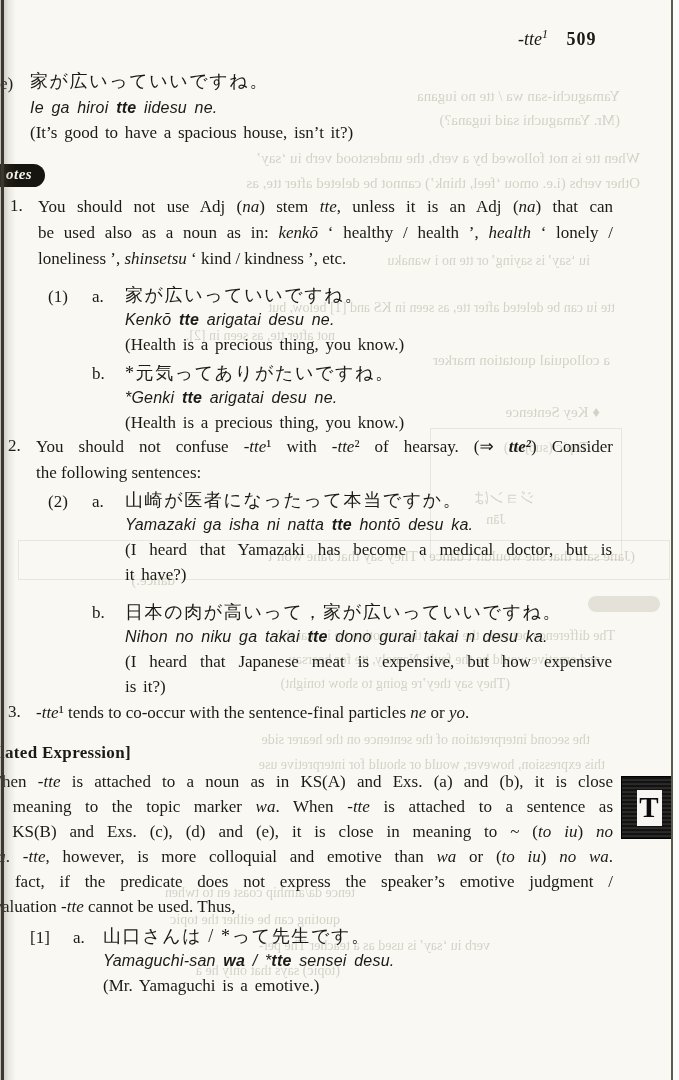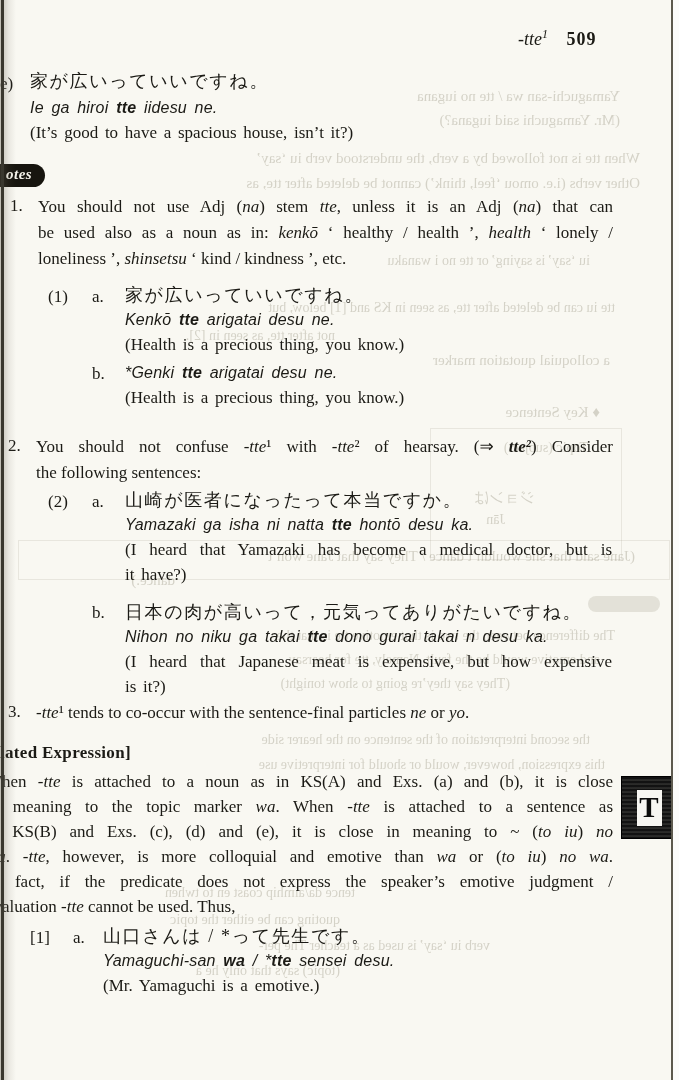--- a/index.html
+++ b/index.html
@@ -114,20 +114,21 @@
   <div class="exgrp" style="left:48px;top:284px;width:564px;">
     <span class="gnum en">(1)</span>
     <span class="ilabel en" style="left:44px;top:1px;">a.</span>
     <div class="exitem" style="margin-left:77px;">
       <div class="jp">家が広いっていいですね。</div>
       <div class="rm"><span>Kenkō </span><span class="sb">tte</span><span> arigatai desu ne.</span></div>
       <div class="en" style="word-spacing:2.5px;">(Health is a precious thing, you know.)</div>
     </div>
     <span class="ilabel en" style="left:44px;top:78px;">b.</span>
     <div class="exitem" style="margin-left:77px;margin-top:6px;">
+      <div class="jp">*元気ってありがたいですね。</div>
       <div class="rm"><span>*Genki </span><span class="sb">tte</span><span> arigatai desu ne.</span></div>
       <div class="en" style="word-spacing:2.5px;">(Health is a precious thing, you know.)</div>
     </div>
   </div>
 
   <div class="note en" style="left:8px;top:434px;width:605px;">
     <span class="num">2.</span>
     <div class="body">
       <div class="jl"><span>You should not confuse -</span><span class="si">tte</span><span>¹ with -</span><span class="si">tte</span><span>² of hearsay.  (⇒ </span><span class="si sb">tte²</span><span>)  Consider</span></div>
       <div><span>the following sentences:</span></div>
@@ -138,21 +139,21 @@
     <span class="gnum en">(2)</span>
     <span class="ilabel en" style="left:44px;top:1px;">a.</span>
     <div class="exitem" style="margin-left:77px;">
       <div class="jp">山崎が医者になったって本当ですか。</div>
       <div class="rm"><span>Yamazaki ga isha ni natta </span><span class="sb">tte</span><span> hontō desu ka.</span></div>
       <div class="en jl" style="word-spacing:2.5px;">(I heard that Yamazaki has become a medical doctor, but is</div>
       <div class="en" style="word-spacing:2.5px;">it have?)</div>
     </div>
     <span class="ilabel en" style="left:44px;top:112px;">b.</span>
     <div class="exitem" style="margin-left:77px;margin-top:15px;">
-      <div class="jp">日本の肉が高いって，元気ってありがたいですね。</div>
+      <div class="jp">日本の肉が高いって，家が広いっていいですね。</div>
       <div class="rm"><span>Nihon no niku ga takai </span><span class="sb">tte</span><span> dono gurai takai n desu ka.</span></div>
       <div class="en jl" style="word-spacing:2.5px;">(I heard that Japanese meat is expensive, but how expensive</div>
       <div class="en" style="word-spacing:2.5px;">is it?)</div>
     </div>
   </div>
 
   <div class="note en" style="left:8px;top:700px;width:605px;">
     <span class="num">3.</span>
     <div class="body">
       <div><span>-</span><span class="si">tte</span><span>¹ tends to co-occur with the sentence-final particles </span><span class="si">ne</span><span> or </span><span class="si">yo</span><span>.</span></div>

